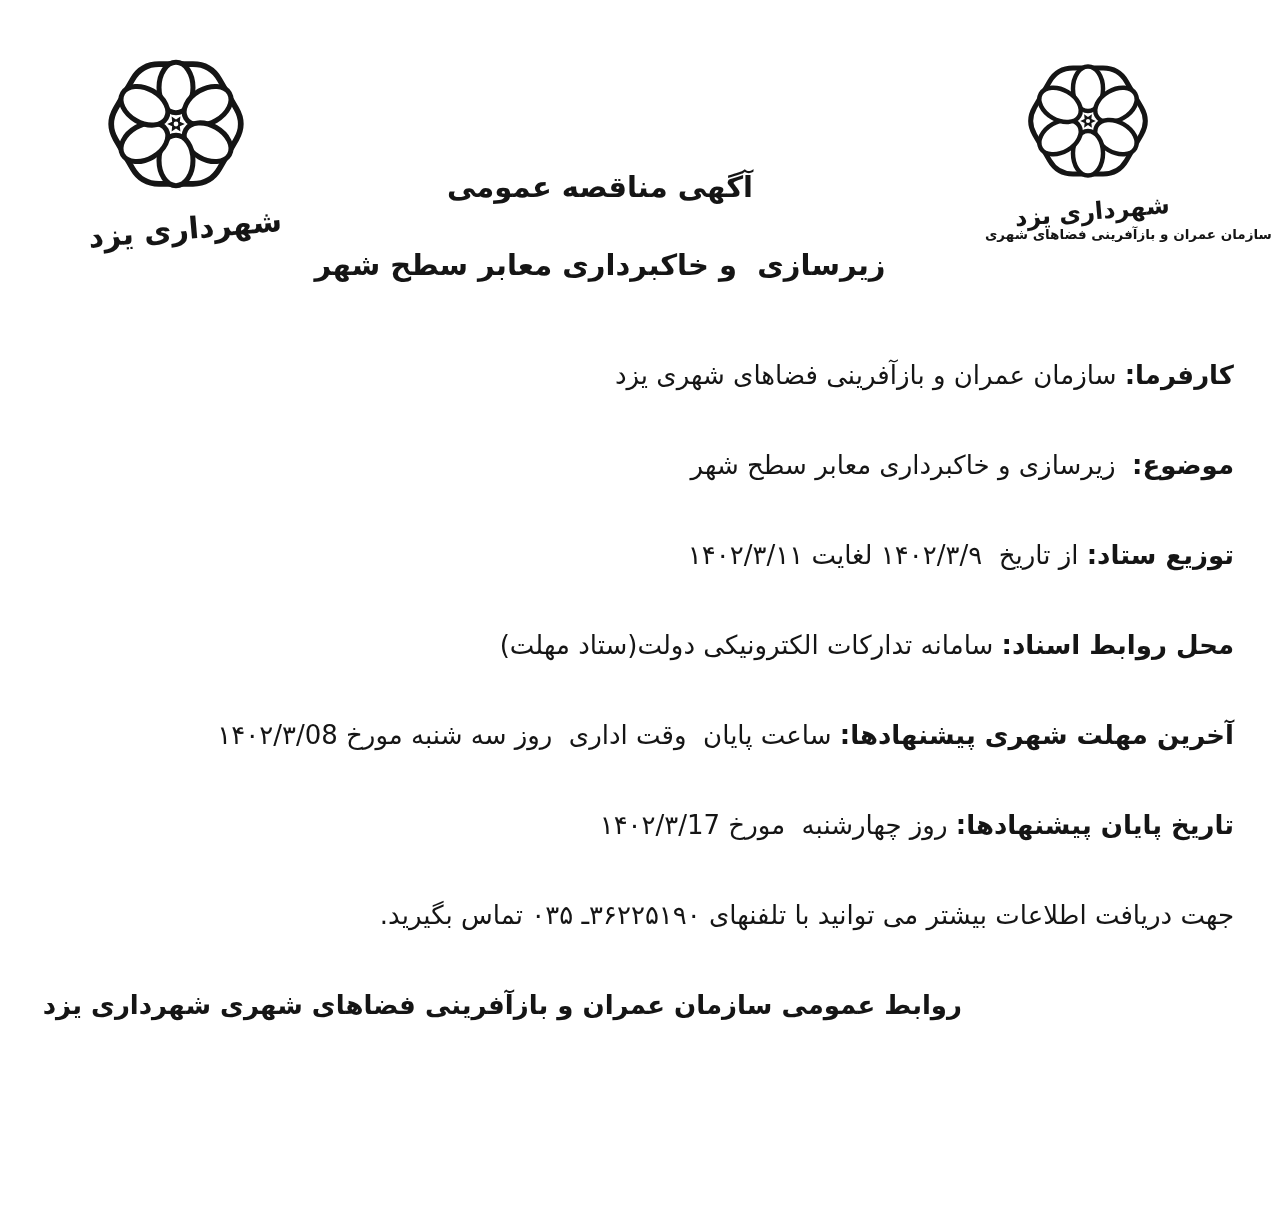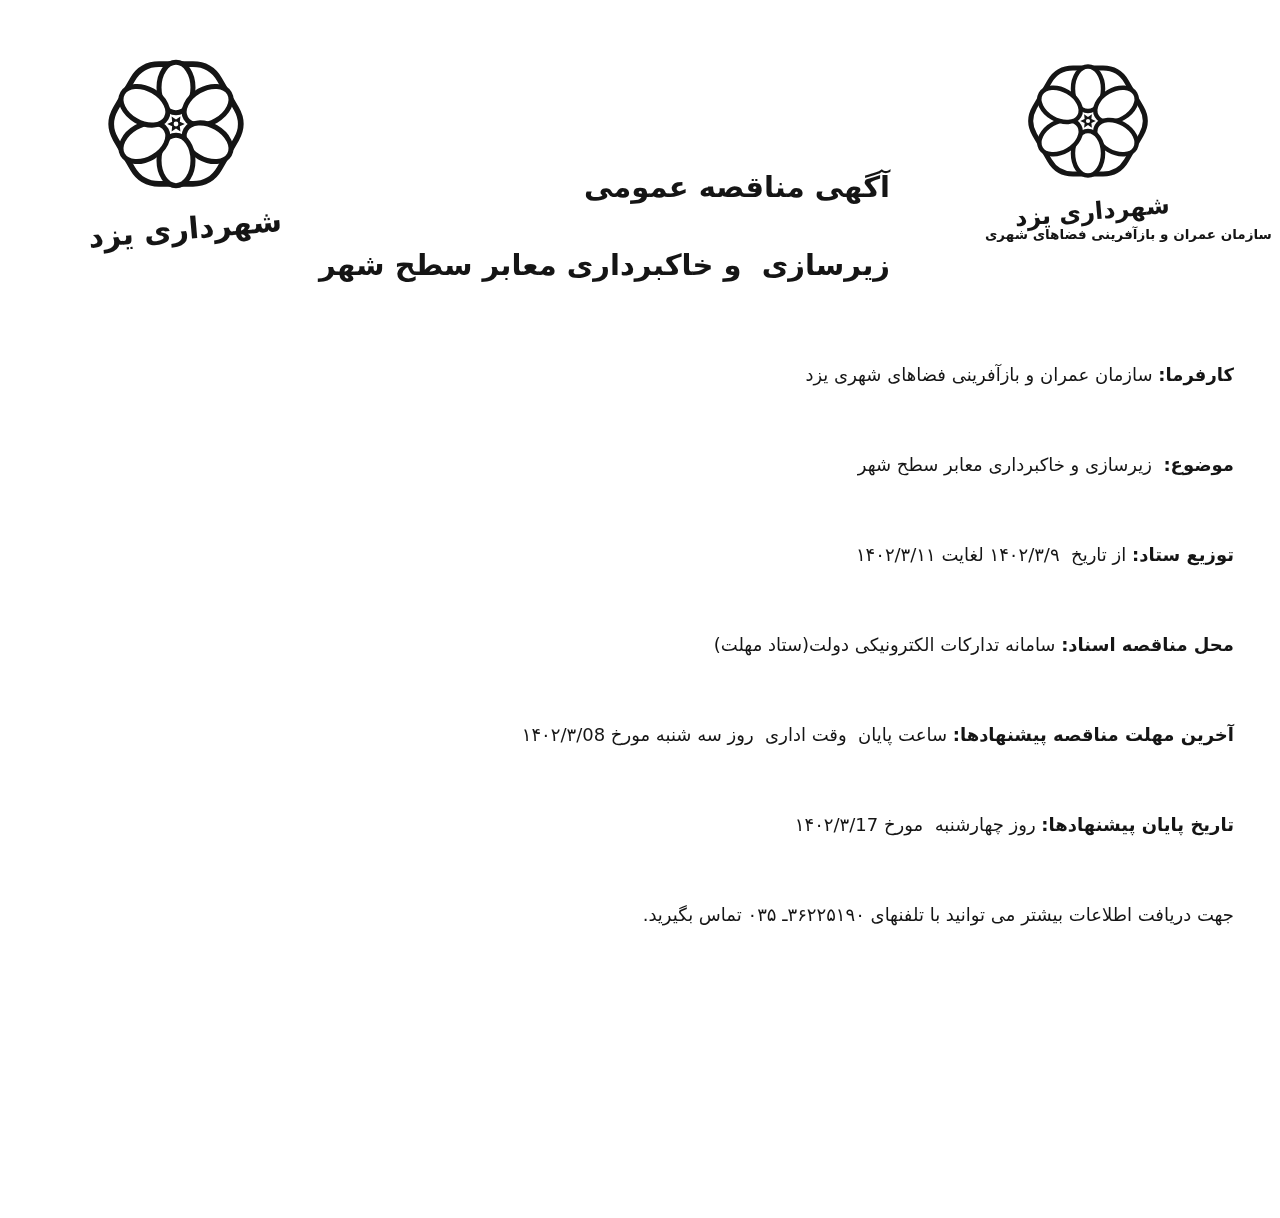--- a/index.html
+++ b/index.html
@@ -32,39 +32,39 @@
     display:block;
     font-size:13.5px;
     font-weight:bold;
     margin-top:2px;
     white-space:nowrap;
   }
 
   
   .header{
     position:absolute;left:310px;top:170px;width:580px;
-    text-align:right;direction:rtl;
+    text-align:center;direction:rtl;
   }
   .doc-title{
     font-size:29px;font-weight:bold;line-height:34px;
     white-space:pre-wrap;
   }
   .doc-subtitle{
     font-size:29px;font-weight:bold;line-height:34px;
     margin-top:44px;white-space:pre-wrap;
   }
 
   
   .body{
     position:absolute;left:40px;right:46px;top:354px;
     direction:rtl;text-align:right;
   }
   .row{
     height:90px;
-    font-size:18px;line-height:42px;
+    font-size:26px;line-height:42px;
   }
   .lbl{font-weight:bold;white-space:pre-wrap;}
   .val{font-weight:normal;white-space:pre-wrap;}
   .row-contact{font-weight:normal;white-space:pre-wrap;}
   .row-signature{font-weight:bold;padding-right:272px;white-space:pre-wrap;}
 </style>
 </head>
 <body>
 
 <div class="page">
@@ -106,19 +106,20 @@
 
   <div class="header">
     <div class="doc-title">آگهی مناقصه عمومی</div>
     <div class="doc-subtitle">زیرسازی  و خاکبرداری معابر سطح شهر</div>
   </div>
 
   <div class="body" dir="rtl">
     <div class="row"><span class="lbl">کارفرما:</span><span class="val"> سازمان عمران و بازآفرینی فضاهای شهری یزد</span></div>
     <div class="row"><span class="lbl">موضوع:</span><span class="val">  زیرسازی و خاکبرداری معابر سطح شهر</span></div>
     <div class="row"><span class="lbl">توزیع ستاد:</span><span class="val"> از تاریخ  ۱۴۰۲/۳/۹ لغایت ۱۴۰۲/۳/۱۱</span></div>
-    <div class="row"><span class="lbl">محل مناقصه اسناد:</span><span class="val"> سامانه تدارکات الکترونیکی دولت(ستاد مهلت)</span></div>
-    <div class="row"><span class="lbl">آخرین مهلت مناقصه پیشنهادها:</span><span class="val"> ساعت پایان  وقت اداری  روز سه شنبه مورخ ۱۴۰۲/۳/08</span></div>
+    <div class="row"><span class="lbl">محل روابط اسناد:</span><span class="val"> سامانه تدارکات الکترونیکی دولت(ستاد مهلت)</span></div>
+    <div class="row"><span class="lbl">آخرین مهلت شهری پیشنهادها:</span><span class="val"> ساعت پایان  وقت اداری  روز سه شنبه مورخ ۱۴۰۲/۳/08</span></div>
     <div class="row"><span class="lbl">تاریخ پایان پیشنهادها:</span><span class="val"> روز چهارشنبه  مورخ ۱۴۰۲/۳/17</span></div>
     <div class="row row-contact">جهت دریافت اطلاعات بیشتر می توانید با تلفنهای ۳۶۲۲۵۱۹۰ـ ۰۳۵ تماس بگیرید.</div>
+    <div class="row row-signature">روابط عمومی سازمان عمران و بازآفرینی فضاهای شهری شهرداری یزد</div>
   </div>
 
 </div>
 
 </body></html>

